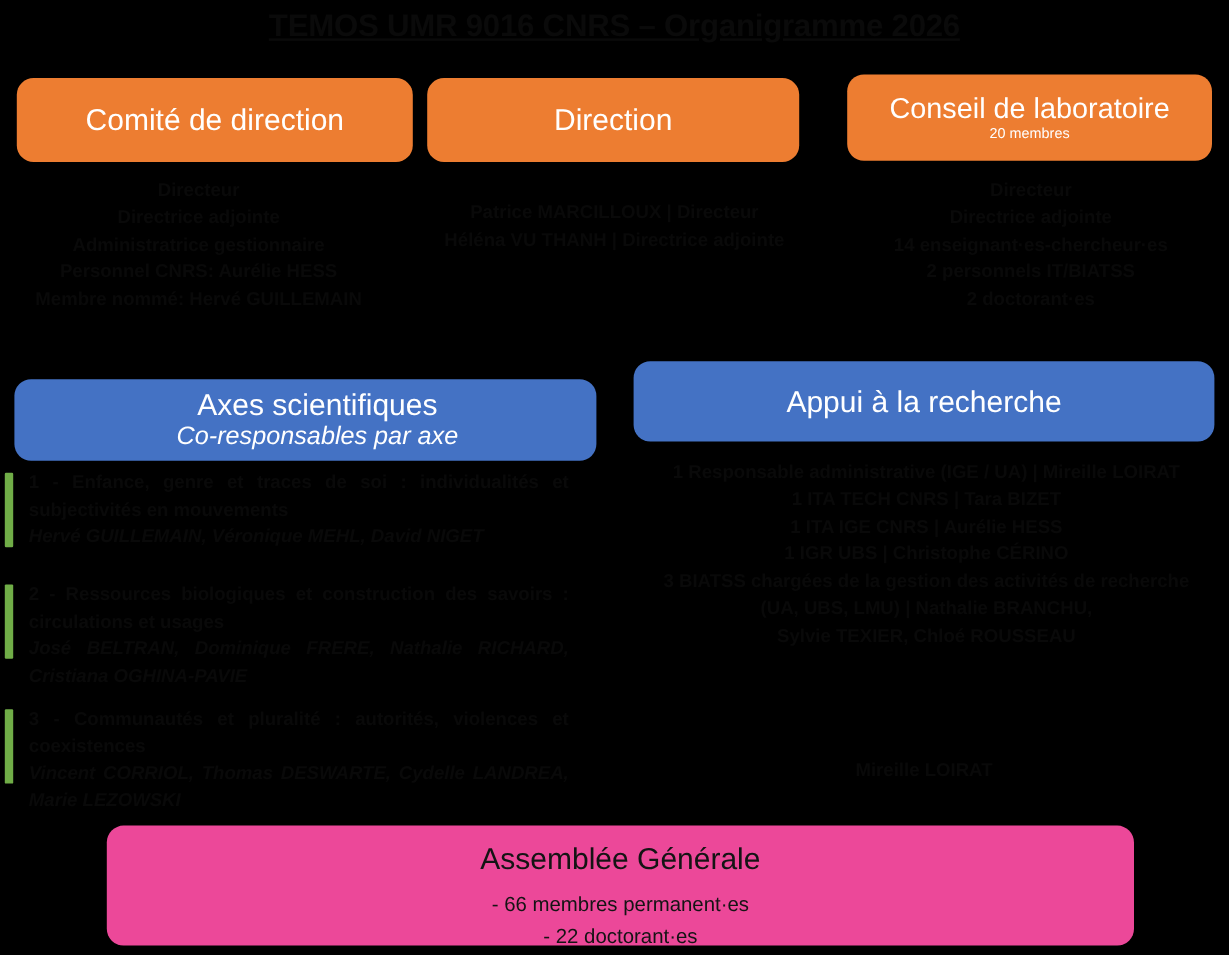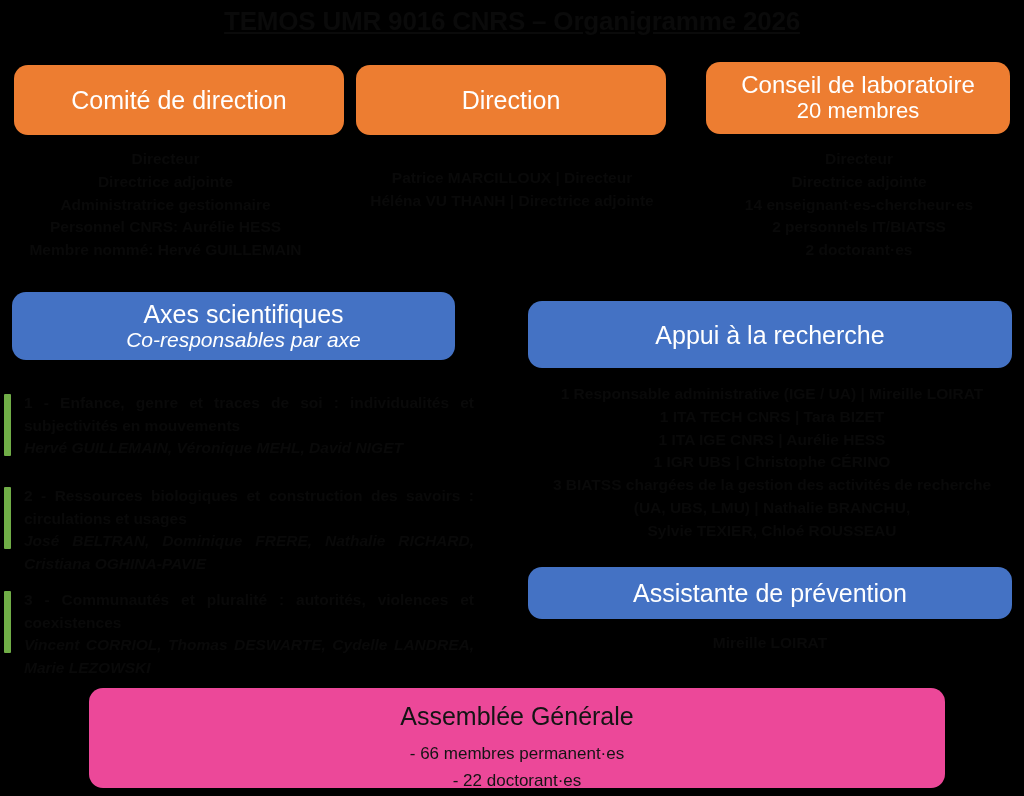--- a/index.html
+++ b/index.html
@@ -49,21 +49,21 @@
   .box.orange { background: #ED7D31; }
   .box.blue   { background: #4472C4; }
   .box.grey   { background: #ec4899; color: #141414; }
 
   .box-title {
     font-size: 25px;
     font-weight: normal;
   }
   .box-title.sm { font-size: 24px; }
   .box-sub {
-    font-size: 22px;
+    font-size: 12px;
     font-weight: normal;
   }
   .box-sub.ital {
     font-style: italic;
     font-size: 21px;
   }
 
   
   .desc {
     position: absolute;
@@ -147,21 +147,21 @@
   </div>
 
   <div class="desc" style="left:694px; top:148px; width:330px;">
     <div class="bold">Directeur</div>
     <div class="bold">Directrice adjointe</div>
     <div class="bold">14 enseignant·es-chercheur·es</div>
     <div class="bold">2 personnels IT/BIATSS</div>
     <div class="bold">2 doctorant·es</div>
   </div>
 
-  <div class="box blue" style="left:12px; top:292px; width:443px; height:68px;padding-left:20px;">
+  <div class="box blue" style="left:12px; top:316px; width:485px; height:68px;padding-left:20px;">
     <div class="box-title">Axes scientifiques</div>
     <div class="box-sub ital">Co-responsables par axe</div>
   </div>
 
   <div class="greenbar" style="left:4px; top:394px; height:62px;"></div>
   <div class="axis-block" style="left:24px; top:392px; width:450px;">
     <div class="axis-head">1 - Enfance, genre et traces de soi : individualités et subjectivités en mouvements</div>
     <div class="axis-names">Hervé GUILLEMAIN, Véronique MEHL, David NIGET</div>
   </div>
 
@@ -184,23 +184,20 @@
   <div class="desc" style="left:520px; top:383px; width:504px;">
     <div class="bold">1 Responsable administrative (IGE / UA) | Mireille LOIRAT</div>
     <div class="bold">1 ITA TECH CNRS | Tara BIZET</div>
     <div class="bold">1 ITA IGE CNRS | Aurélie HESS</div>
     <div class="bold">1 IGR UBS | Christophe CÉRINO</div>
     <div class="bold">3 BIATSS chargées de la gestion des activités de recherche</div>
     <div class="bold">(UA, UBS, LMU) | Nathalie BRANCHU,</div>
     <div class="bold">Sylvie TEXIER, Chloé ROUSSEAU</div>
   </div>
 
-  <div class="box blue" style="left:528px; top:567px; width:484px; height:52px;">
-    <div class="box-title">Assistante de prévention</div>
-  </div>
 
   <div class="desc" style="left:528px; top:632px; width:484px;">
     <div class="bold">Mireille LOIRAT</div>
   </div>
 
   <div class="box grey" style="left:89px; top:688px; width:856px; height:100px; justify-content:flex-start; padding-top:14px;">
     <div class="ag-title">Assemblée Générale</div>
     <div class="ag-line">- 66 membres permanent·es</div>
     <div class="ag-line">- 22 doctorant·es</div>
   </div>

